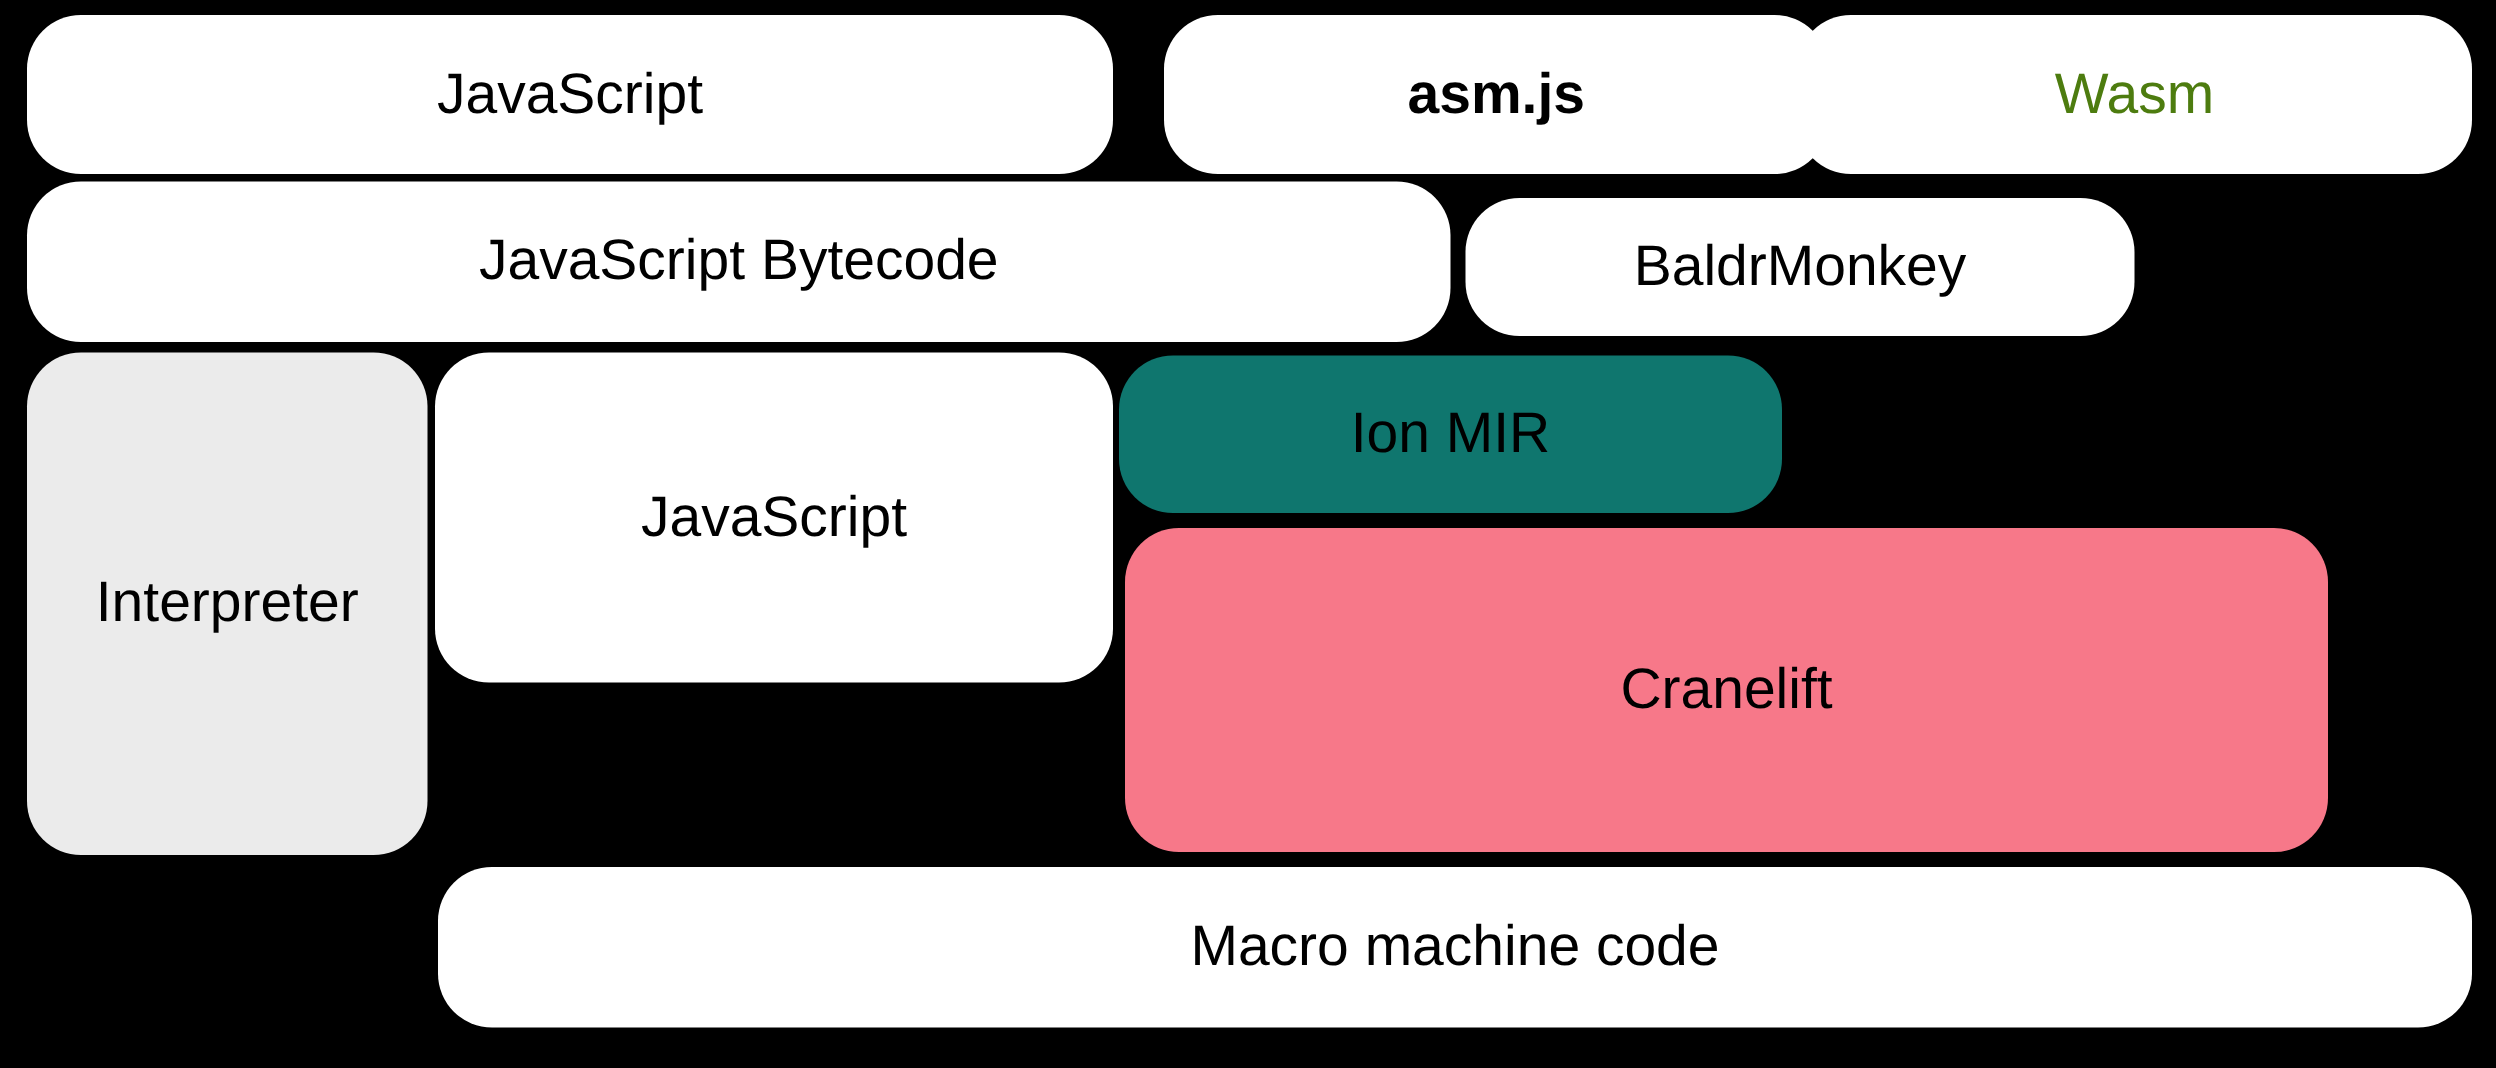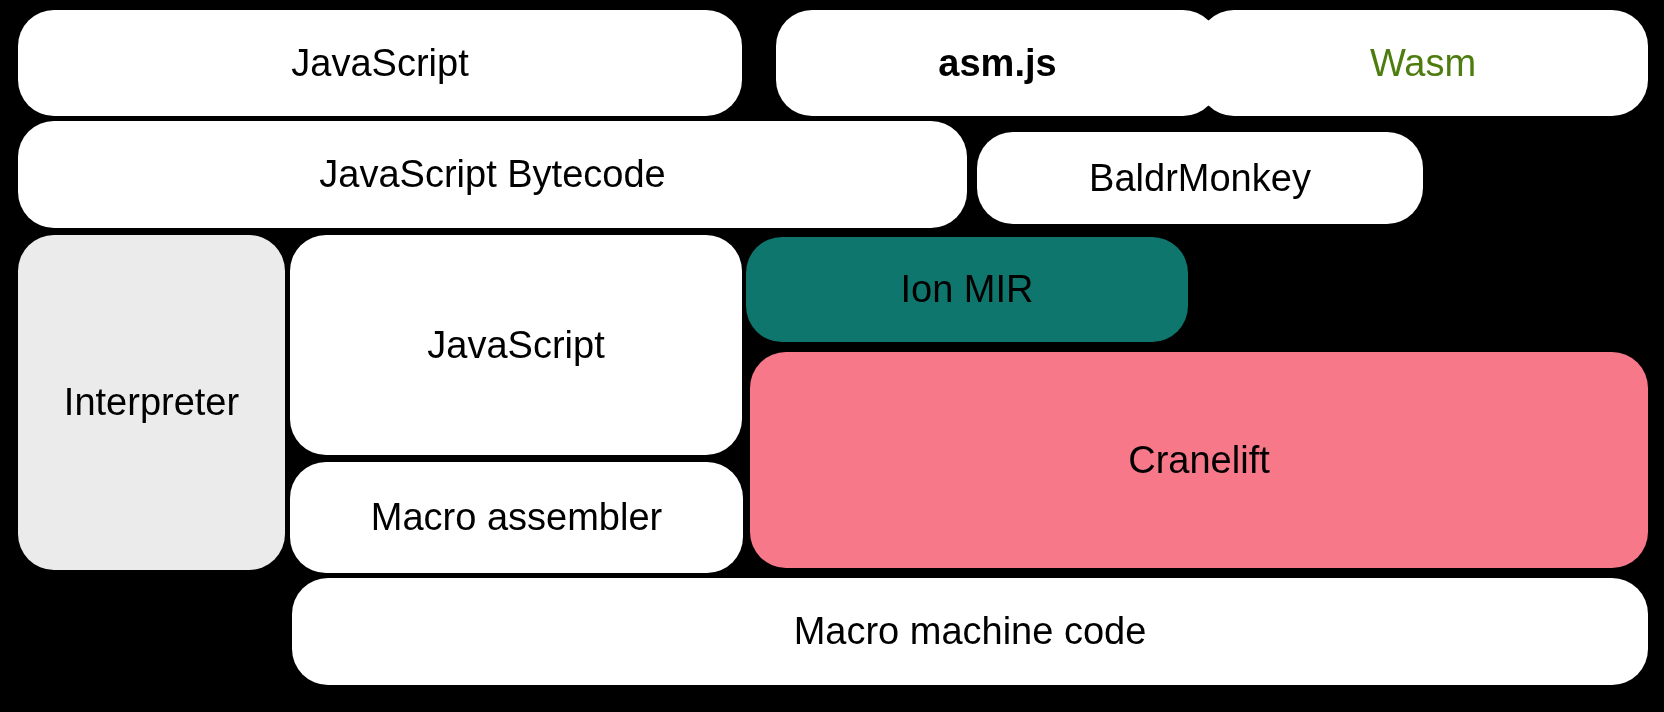--- a/index.html
+++ b/index.html
@@ -53,22 +53,19 @@
     </div>
     <div class="node" style="left: 18px; top: 235px; width: 267px; height: 335px; background: rgb(235, 235, 235);">
       <div class="line" style="color: rgb(0, 0, 0);">Interpreter</div>
     </div>
     <div class="node" style="left: 290px; top: 235px; width: 452px; height: 220px; background: rgb(255, 255, 255);">
       <div class="line" style="color: rgb(0, 0, 0);">JavaScript</div>
     </div>
     <div class="node" style="left: 746px; top: 237px; width: 442px; height: 105px; background: #0f766e;">
       <div class="line" style="color: rgb(0, 0, 0);">Ion MIR</div>
     </div>
-    <div class="node" style="left: 750px; top: 352px; width: 898px; height: 216px; background: rgb(247, 120, 137); justify-content: center;">
+    <div class="node" style="left: 750px; top: 352px; width: 802px; height: 216px; background: rgb(247, 120, 137); justify-content: center;">
       <div class="line" style="color: rgb(0, 0, 0);">Cranelift</div>
-    </div>
-    <div class="node" style="left: 290px; top: 462px; width: 453px; height: 111px; background: rgb(255, 255, 255);">
-      <div class="line" style="color: rgb(0, 0, 0);">Macro assembler</div>
     </div>
     <div class="node" style="left: 292px; top: 578px; width: 1356px; height: 107px; background: rgb(255, 255, 255);">
       <div class="line" style="color: rgb(0, 0, 0);">Macro machine code</div>
     </div>
   </div>
 
 </body></html>

